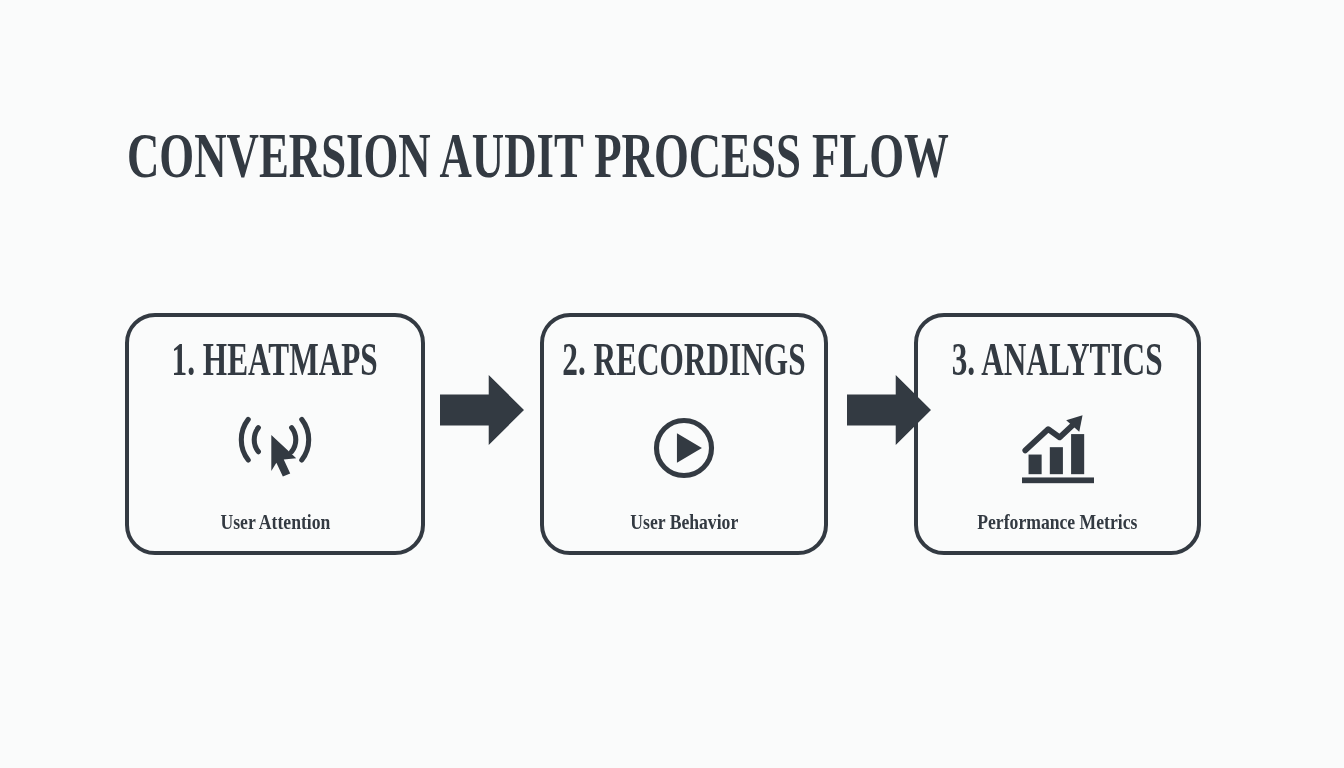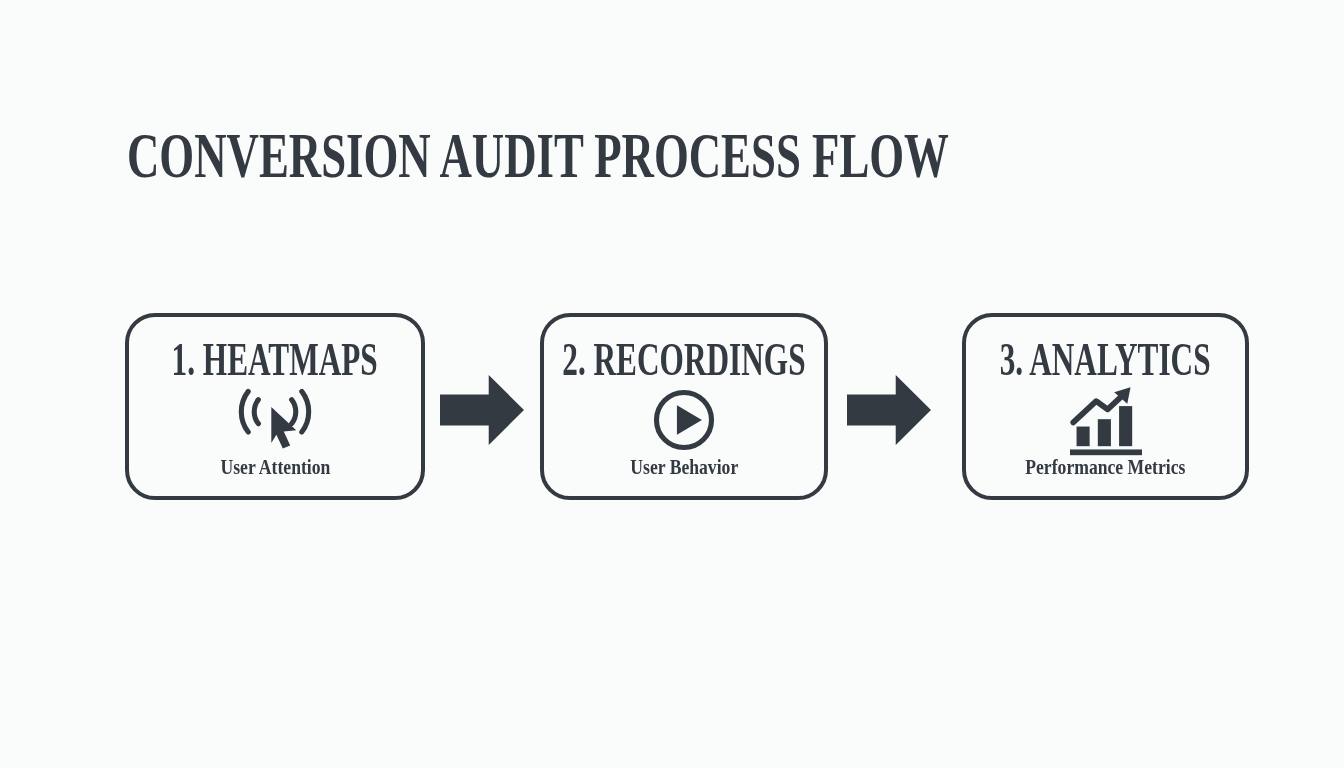--- a/index.html
+++ b/index.html
@@ -26,33 +26,33 @@
     line-height: 1;
     letter-spacing: 0px;
     white-space: nowrap;
     transform: scaleX(0.70);
     transform-origin: left center;
     color: var(--ink);
   }
   .step-box {
     position: absolute;
     top: 313px;
-    height: 187px;
+    height: 242px;
     border: 4px solid var(--ink);
     border-radius: 30px;
     background: transparent;
     display: flex;
     flex-direction: column;
     align-items: center;
     justify-content: space-between;
     padding: 20px 8px 18px 8px;
   }
   .step-box.box-1 { left: 125px; width: 300px; }
   .step-box.box-2 { left: 540px; width: 288px; }
-  .step-box.box-3 { left: 962px; width: 287px; text-align: center; }
+  .step-box.box-3 { left: 914px; width: 287px; text-align: center; }
   .step-heading {
     font-size: 46px;
     font-weight: 700;
     line-height: 1;
     white-space: nowrap;
     transform: scaleX(0.68);
     transform-origin: center;
     color: var(--ink);
   }
   .step-icon {

